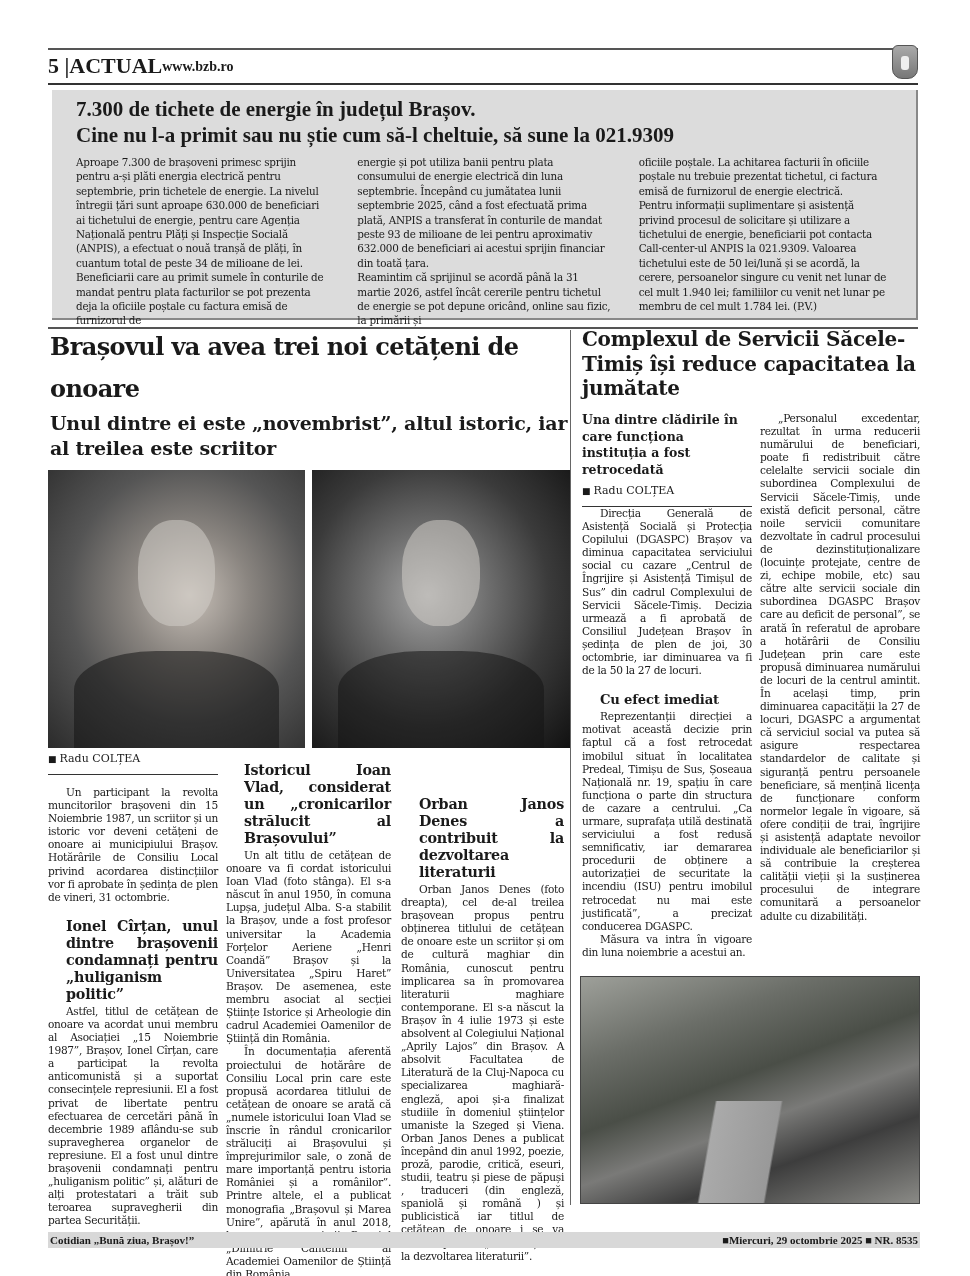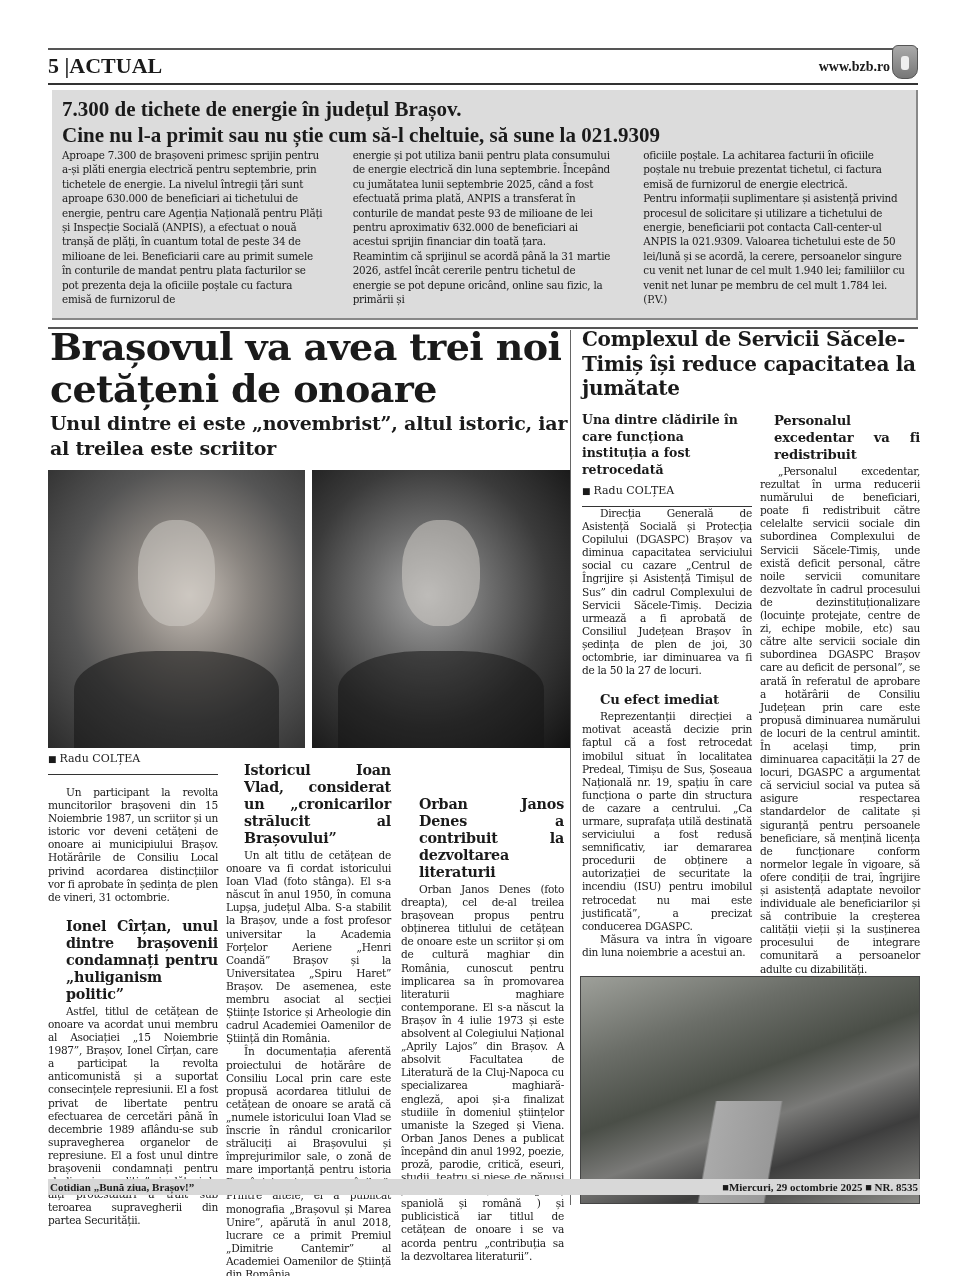--- a/index.html
+++ b/index.html
@@ -1,47 +1,47 @@
 <!DOCTYPE html>
 <html><head>
 <meta charset="utf-8">
 <style>
 *{box-sizing:border-box;margin:0;padding:0}
 body{width:970px;height:1276px;background:#fff;font-family:"DejaVu Serif",serif;color:#1a1a1a;position:relative;overflow:hidden}
 .abs{position:absolute}
 .topline{left:48px;width:870px;top:48px;border-top:2px solid #555}
-.header{left:48px;width:870px;top:53px;height:26px;display:flex;justify-content:space-between;align-items:flex-end}
+.header{left:48px;width:870px;top:53px;height:26px;display:flex;align-items:flex-end}
 .pagenum{font-family:"Liberation Serif",serif;font-weight:bold;font-size:22px;letter-spacing:0px}
 .siteurl{font-family:"Liberation Serif",serif;font-weight:bold;font-size:14px;margin-right:28px;margin-bottom:4px}
 .crest{position:absolute;right:0;top:-8px;width:26px;height:34px;background:linear-gradient(#aaa,#777);border-radius:6px 6px 10px 10px;border:1px solid #555}
 .crest::after{content:"";position:absolute;left:8px;top:10px;width:8px;height:14px;background:#eee;border-radius:3px}
 .headline2{left:48px;width:870px;top:83px;border-top:2px solid #333}
-.box{left:52px;top:90px;width:866px;height:230px;background:#dcdcdc;border-right:2px solid #888;border-bottom:2px solid #888;padding:6px 10px}
+.box{left:52px;top:90px;width:866px;height:230px;background:#dcdcdc;border-right:2px solid #888;border-bottom:2px solid #888;padding:6px 24px}
 .box h1{font-family:"Liberation Serif",serif;font-weight:bold;font-size:21px;line-height:26px;transform:scaleX(1.0)}
-.boxcols{display:flex;gap:28px;margin-top:0}
+.boxcols{display:flex;gap:28px;margin-top:7px}
 .boxcols p{flex:1;font-size:10.4px;line-height:14.4px;font-family:"DejaVu Serif",serif;white-space:pre-line;letter-spacing:-0.25px}
 .sep{left:48px;width:870px;top:327px;border-top:2px solid #555}
 .vdiv{left:570px;top:330px;height:875px;border-left:1px solid #666}
-.mainhead{left:50px;top:326px;width:520px;font-family:"DejaVu Serif",serif;font-weight:bold;font-size:38px;line-height:42px;letter-spacing:-0.6px}
+.mainhead{left:50px;top:326px;width:520px;font-family:"DejaVu Serif",serif;font-weight:bold;font-size:24px;line-height:42px;letter-spacing:-0.6px}
 .subhead{left:50px;top:411px;width:520px;font-weight:bold;font-size:19px;line-height:25px;letter-spacing:-0.2px}
 .photo{top:470px;height:278px}
 .p1{left:48px;width:257px;background:radial-gradient(ellipse at 55% 45%,#c8c0b8 0%,#8a8580 30%,#555 60%,#2b2b2b 100%)}
 .p2{left:312px;width:258px;background:radial-gradient(ellipse at 45% 45%,#a6a6a6 0%,#6e6e6e 30%,#3b3b3b 60%,#111 100%)}
 .photo::before{content:"";position:absolute;left:35%;top:18%;width:30%;height:38%;border-radius:45%;background:rgba(210,205,200,.55)}
 .photo::after{content:"";position:absolute;left:10%;bottom:0;width:80%;height:35%;border-radius:40% 40% 0 0;background:rgba(20,20,20,.55)}
 .byline{font-size:11px;font-family:"DejaVu Serif",serif;border-bottom:1px solid #333;padding-bottom:9px}
 .byline::before{content:"\25A0";margin-right:3px;font-size:9px}
 .col{font-size:10.6px;line-height:13.1px;text-align:justify;letter-spacing:-0.3px}
 .col p{text-indent:18px}
 .col h3{font-weight:bold;font-size:14.3px;line-height:17px;letter-spacing:-0.2px;margin:14px 0 2px 18px}
 .rhead{left:582px;top:327px;width:340px;font-weight:bold;font-size:20px;line-height:24.5px;letter-spacing:-0.3px}
 .rsub{font-weight:bold;font-size:12.5px;line-height:16.5px}
 .photo3{left:580px;top:976px;width:340px;height:228px;background:linear-gradient(160deg,#9ea09a 0%,#6b6e68 25%,#4a4e47 45%,#7a7a78 60%,#3d3d3d 75%,#8a8a86 100%);border:1px solid #444}
 .photo3::before{content:"";position:absolute;left:20%;bottom:0;width:60%;height:45%;background:linear-gradient(100deg,transparent 30%,#aaa 31%,#999 60%,transparent 61%)}
-.footer{left:48px;top:1179px;width:872px;height:16px;background:#d8d8d8;display:flex;justify-content:space-between;align-items:center;padding:0 2px;font-family:"Liberation Serif",serif;font-weight:bold;font-size:11px}
+.footer{left:48px;top:1232px;width:872px;height:16px;background:#d8d8d8;display:flex;justify-content:space-between;align-items:center;padding:0 2px;font-family:"Liberation Serif",serif;font-weight:bold;font-size:11px}
 .footer .r::before{content:"\25A0 "}
 </style>
 </head>
 <body>
 
 <div class="abs topline"></div>
 <div class="abs header">
   <span class="pagenum">5 |ACTUAL</span>
   <span class="siteurl">www.bzb.ro</span>
   <span class="crest"></span>
@@ -97,21 +97,20 @@
   <div class="byline" style="margin-top:6px">Radu COLȚEA</div>
   <div class="col" style="margin-top:0">
     <p>Direcția Generală de Asistență Socială și Protecția Copilului (DGASPC) Brașov va diminua capacitatea serviciului social cu cazare „Centrul de Îngrijire și Asistență Timișul de Sus” din cadrul Complexului de Servicii Săcele-Timiș. Decizia urmează a fi aprobată de Consiliul Județean Brașov în ședința de plen de joi, 30 octombrie, iar diminuarea va fi de la 50 la 27 de locuri.</p>
     <h3 style="font-size:13.2px">Cu efect imediat</h3>
     <p>Reprezentanții direcției a motivat această decizie prin faptul că a fost retrocedat imobilul situat în localitatea Predeal, Timișu de Sus, Șoseaua Națională nr. 19, spațiu în care funcționa o parte din structura de cazare a centrului. „Ca urmare, suprafața utilă destinată serviciului a fost redusă semnificativ, iar demararea procedurii de obținere a autorizației de securitate la incendiu (ISU) pentru imobilul retrocedat nu mai este justificată”, a precizat conducerea DGASPC.</p>
     <p>Măsura va intra în vigoare din luna noiembrie a acestui an.</p>
   </div>
 </div>
 
 <div class="abs col" style="left:760px;top:412px;width:160px">
-  <h3 style="margin:0 0 2px 14px;font-size:13.2px">Personalul excedentar va fi redistribuit</h3>
   <p>„Personalul excedentar, rezultat în urma reducerii numărului de beneficiari, poate fi redistribuit către celelalte servicii sociale din subordinea Complexului de Servicii Săcele-Timiș, unde există deficit personal, către noile servicii comunitare dezvoltate în cadrul procesului de dezinstituționalizare (locuințe protejate, centre de zi, echipe mobile, etc) sau către alte servicii sociale din subordinea DGASPC Brașov care au deficit de personal”, se arată în referatul de aprobare a hotărârii de Consiliu Județean prin care este propusă diminuarea numărului de locuri de la centrul amintit. În același timp, prin diminuarea capacității la 27 de locuri, DGASPC a argumentat că serviciul social va putea să asigure respectarea standardelor de calitate și siguranță pentru persoanele beneficiare, să mențină licența de funcționare conform normelor legale în vigoare, să ofere condiții de trai, îngrijire și asistență adaptate nevoilor individuale ale beneficiarilor și să contribuie la creșterea calității vieții și la susținerea procesului de integrare comunitară a persoanelor adulte cu dizabilități.</p>
 </div>
 
 <div class="abs photo3"></div>
 
 <div class="abs footer">
   <span>Cotidian „Bună ziua, Brașov!”</span>
   <span class="r">Miercuri, 29 octombrie 2025 ■ NR. 8535</span>
 </div>
 

